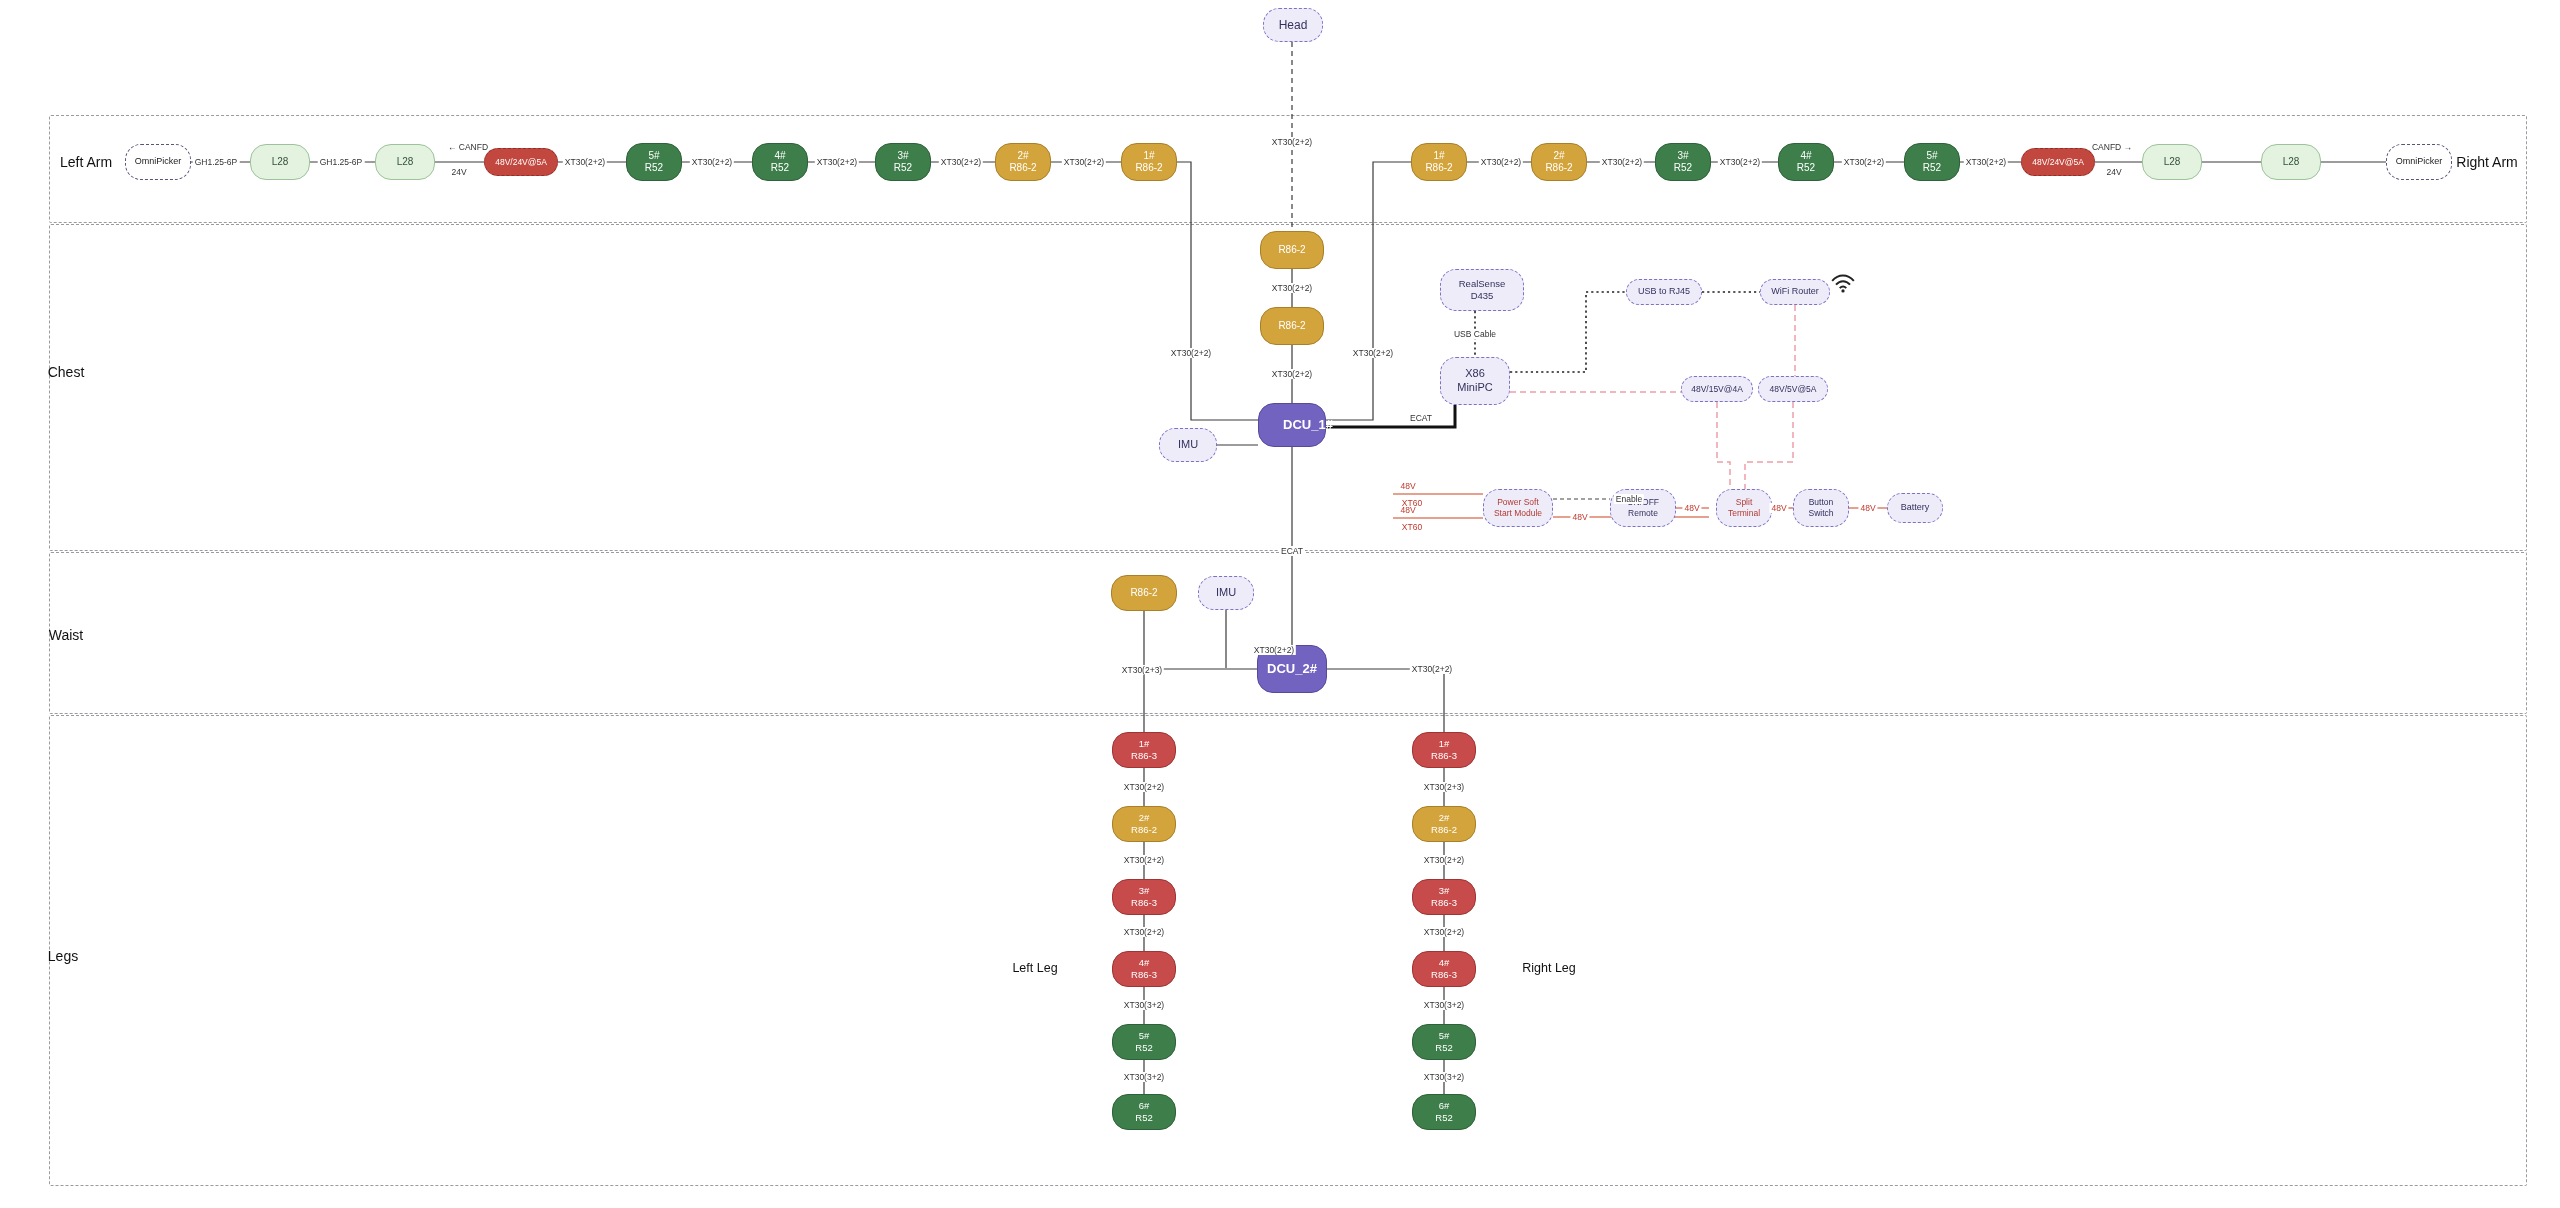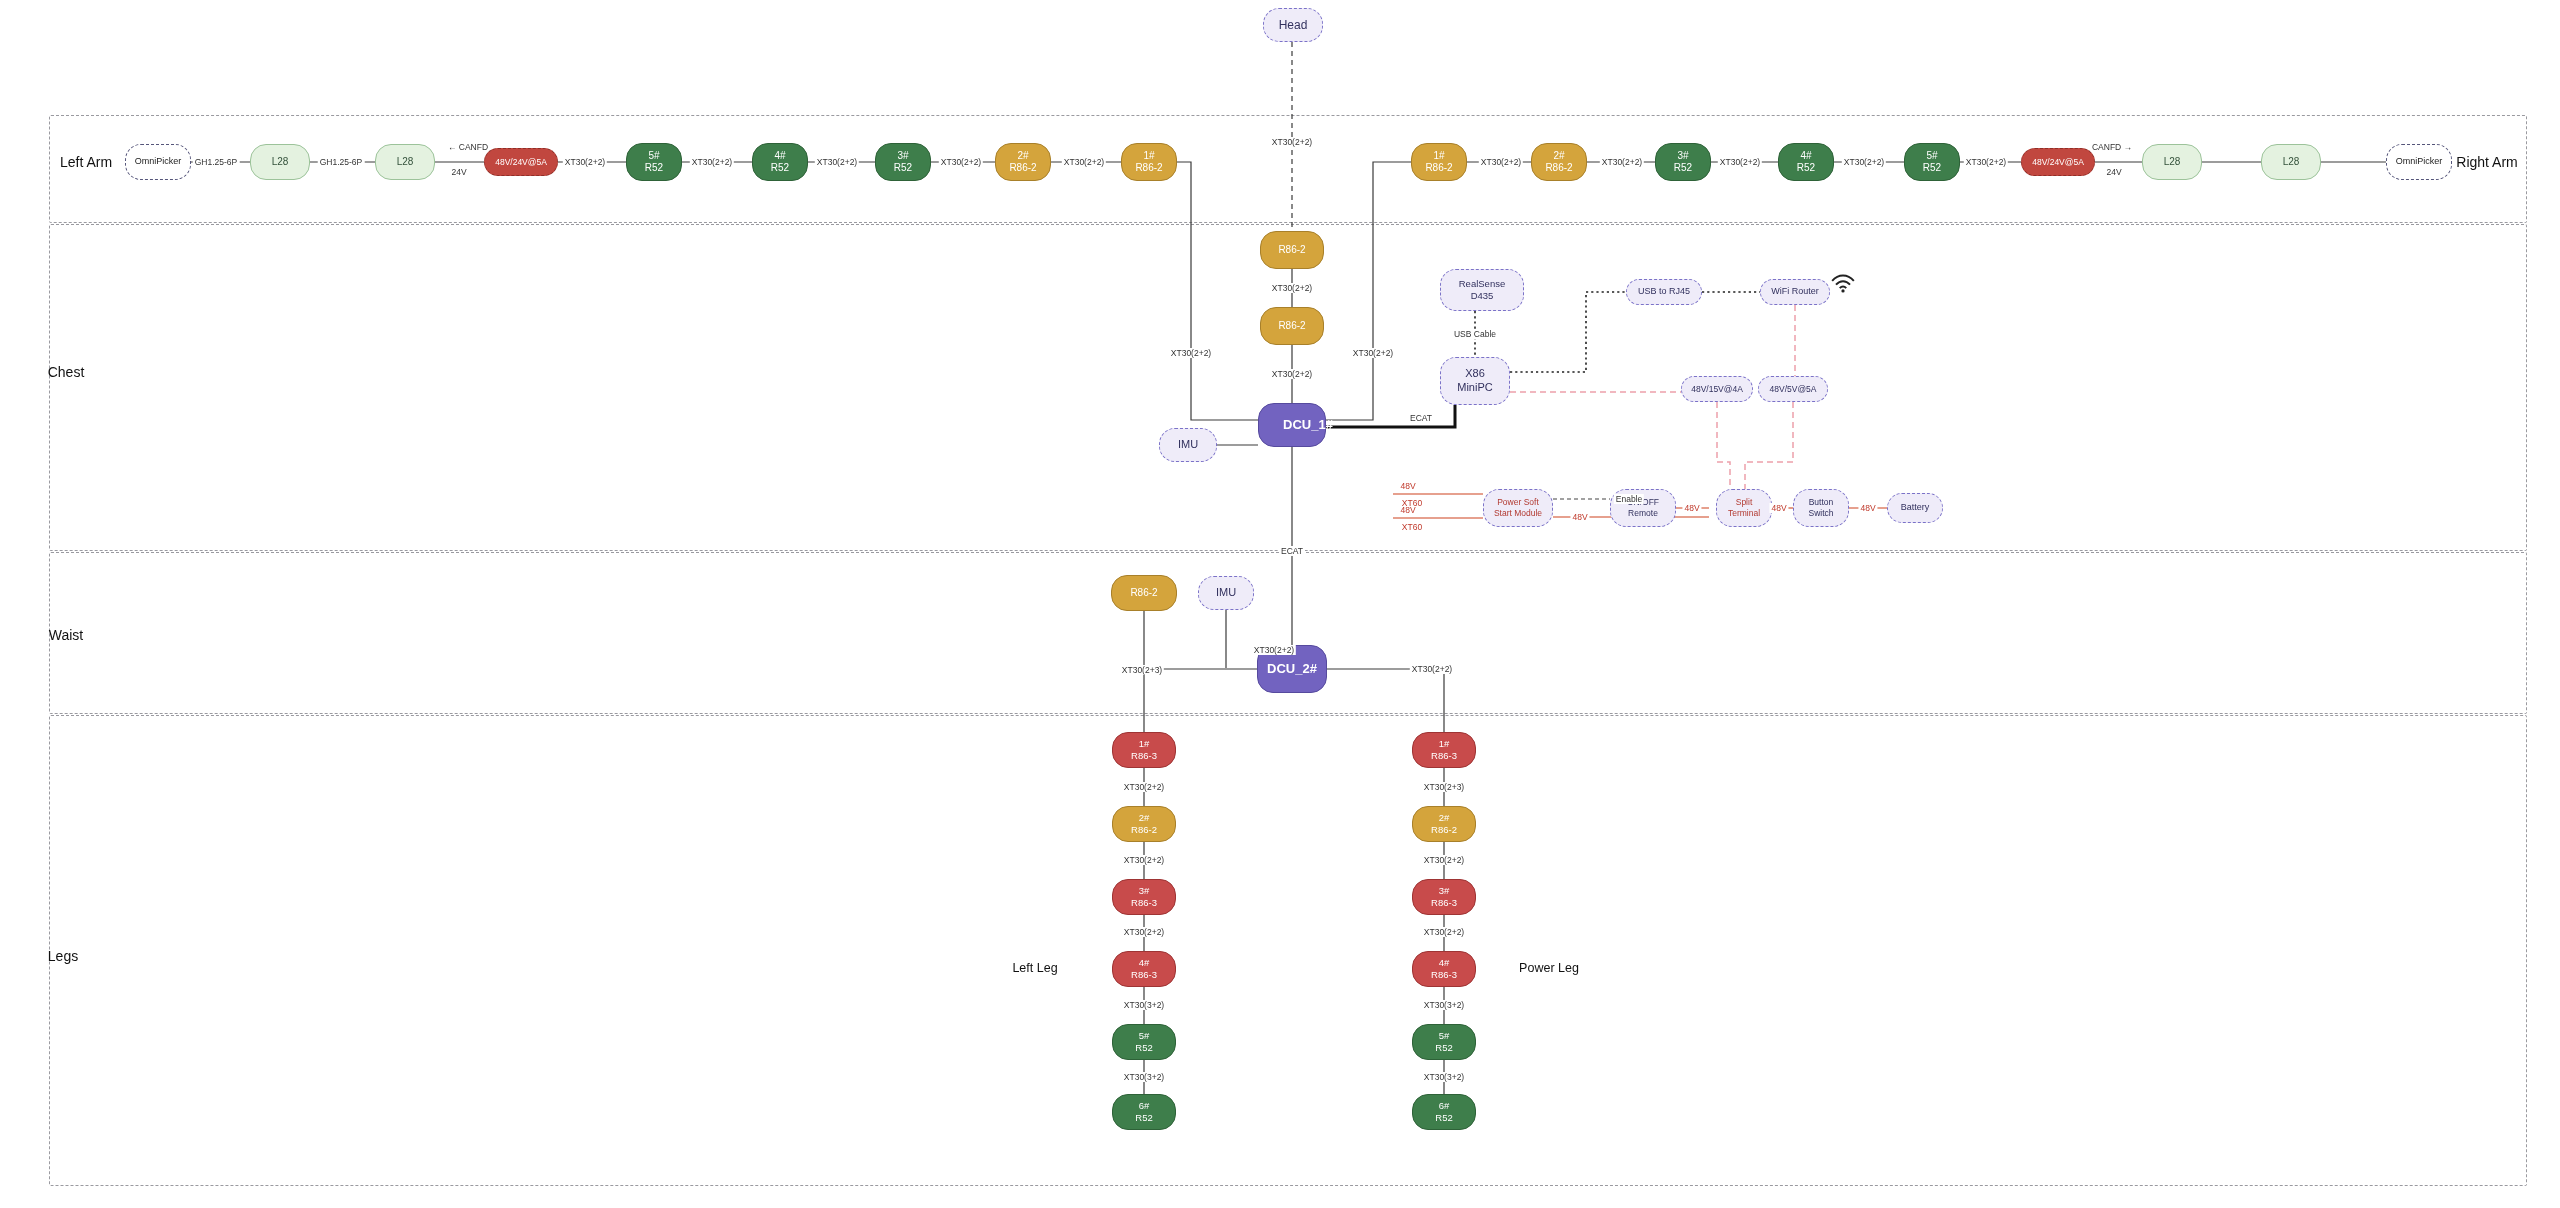--- a/index.html
+++ b/index.html
@@ -244,21 +244,21 @@
     <div class="node green" style="left: 1412px; top: 1094px; width: 64px; height: 36px; font-size: 9.5px;">
       <div>6#</div>
       <div>R52</div>
     </div>
     <div class="lbl sec" style="left: 86px; top: 162px;">Left Arm</div>
     <div class="lbl sec" style="left: 2487px; top: 162px;">Right Arm</div>
     <div class="lbl sec" style="left: 66px; top: 372px;">Chest</div>
     <div class="lbl sec" style="left: 66px; top: 635px;">Waist</div>
     <div class="lbl sec" style="left: 63px; top: 956px;">Legs</div>
     <div class="lbl leg" style="left: 1035px; top: 968px;">Left Leg</div>
-    <div class="lbl leg" style="left: 1549px; top: 968px;">Power Leg</div>
+    <div class="lbl leg" style="left: 1549px; top: 968px;">Right Leg</div>
     <div class="lbl " style="left: 216px; top: 162px;">GH1.25-6P</div>
     <div class="lbl " style="left: 341px; top: 162px;">GH1.25-6P</div>
     <div class="lbl nobg" style="left: 468px; top: 147px;">← CANFD</div>
     <div class="lbl nobg" style="left: 459px; top: 172px;">24V</div>
     <div class="lbl " style="left: 585px; top: 162px;">XT30(2+2)</div>
     <div class="lbl " style="left: 712px; top: 162px;">XT30(2+2)</div>
     <div class="lbl " style="left: 837px; top: 162px;">XT30(2+2)</div>
     <div class="lbl " style="left: 961px; top: 162px;">XT30(2+2)</div>
     <div class="lbl " style="left: 1084px; top: 162px;">XT30(2+2)</div>
     <div class="lbl " style="left: 1501px; top: 162px;">XT30(2+2)</div>

